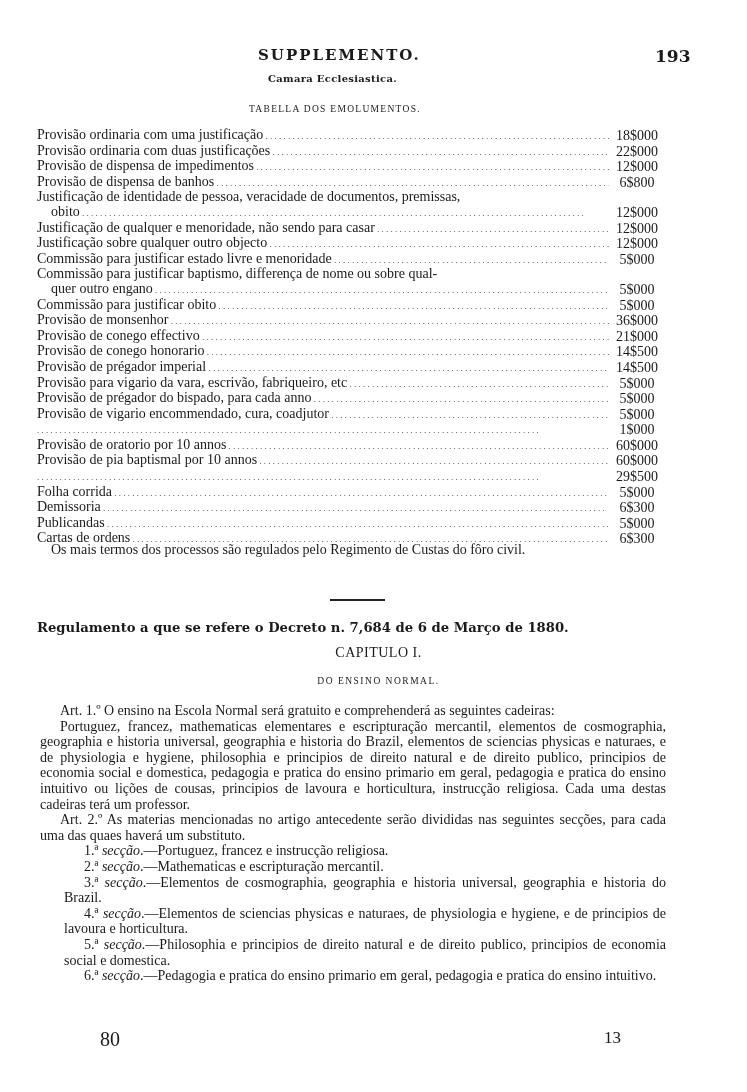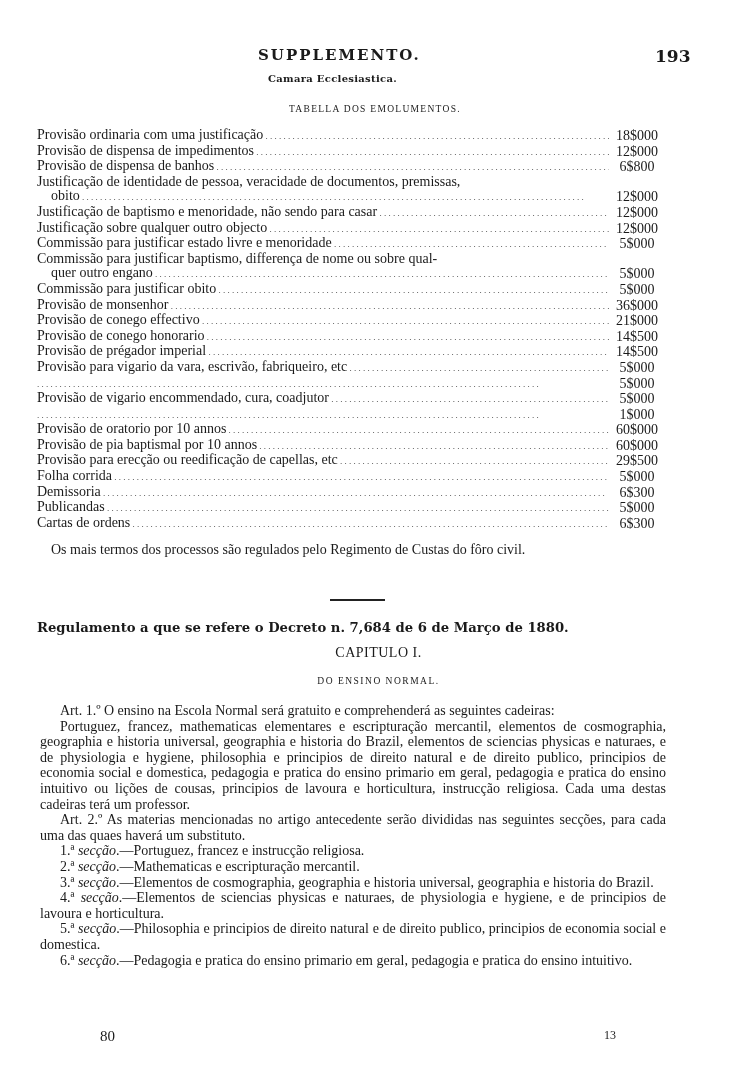--- a/index.html
+++ b/index.html
@@ -23,21 +23,21 @@
     font-family: "DejaVu Serif", serif; font-weight: bold; font-size: 17px;
   }
   .section-title {
     position: absolute; top: 73px; left: 260px;
     font-family: "DejaVu Serif", serif; font-weight: bold; font-size: 10px;
     letter-spacing: 0.3px;
     margin-left: 8px;
   }
   .table-caption {
     position: absolute; top: 104px; left: 249px;
-    font-size: 9.5px; letter-spacing: 1.3px; margin-left: 40px;
+    font-size: 9.5px; letter-spacing: 1.3px;
   }
 
   .fee-table {
     position: absolute; left: 37px; top: 128px; width: 628px;
     font-size: 14px; line-height: 14.6px;
   }
   .fee-row { position: relative; display: flex; align-items: flex-end; }
   .fee-label { flex: 1 1 auto; overflow: hidden; white-space: nowrap; font-family: Liberation Serif, serif; }
   .fee-label .cont { padding-left: 14px; white-space: nowrap; }
   .fee-value {
@@ -71,63 +71,67 @@
   }
   .chapter-sub {
     position: absolute; left: 0; width: 747px; top: 676px; text-align: center;
     font-size: 9.5px; letter-spacing: 1.5px; padding-left: 5px;
   }
   .body-text {
     position: absolute; left: 40px; top: 703px; width: 626px;
     font-size: 14px; line-height: 15.6px; text-align: justify;
   }
   .body-text p { margin: 0; text-indent: 20px; }
-  .body-text p.sec { text-indent: 20px; }
+  .body-text p.sec { text-indent: 20px; margin-left: 24px; }
   .body-text em { font-style: italic; }
   .footer-left {
-    position: absolute; left: 100px; top: 1028px; font-size: 15px;
+    position: absolute; left: 100px; top: 1028px; font-size: 20px;
   }
   .footer-right {
-    position: absolute; left: 604px; top: 1028px; font-size: 12px; text-align: center;
+    position: absolute; left: 604px; top: 1028px; font-size: 17px; text-align: center;
   }
 </style>
 </head>
 <body>
 
 <div class="page">
 
   <div class="running-head">
     <span class="running-title">SUPPLEMENTO.</span>
     <span class="folio">193</span>
   </div>
   <div class="section-title">Camara Ecclesiastica.</div>
   <div class="table-caption">TABELLA DOS EMOLUMENTOS.</div>
 
   <div class="fee-table" id="fee-table">
       <div class="fee-row">
         <span class="fee-label"><span>Provisão ordinaria com uma justificação</span><span class="dotfill" style="display: inline;"></span></span>
         <span class="fee-value">18$000</span>
       </div>
       <div class="fee-row">
+        <span class="fee-label"><span>Provisão ordinaria com duas justificações</span><span class="dotfill" style="display: inline;"></span></span>
+        <span class="fee-value">22$000</span>
+      </div>
+      <div class="fee-row">
         <span class="fee-label"><span>Provisão de dispensa de impedimentos</span><span class="dotfill" style="display: inline;"></span></span>
         <span class="fee-value">12$000</span>
       </div>
       <div class="fee-row">
         <span class="fee-label"><span>Provisão de dispensa de banhos</span><span class="dotfill" style="display: inline;"></span></span>
         <span class="fee-value">6$800</span>
       </div>
       <div class="fee-row">
         <span class="fee-label">Justificação de identidade de pessoa, veracidade de documentos, premissas,</span>
       </div>
       <div class="fee-row">
         <span class="fee-label"><span class="cont">obito</span><span class="dotfill" style="display: inline;"></span></span>
         <span class="fee-value">12$000</span>
       </div>
       <div class="fee-row">
-        <span class="fee-label"><span>Justificação de baptismo e menoridade, não sendo para casar</span><span class="dotfill" style="display: inline;"></span></span>
+        <span class="fee-label"><span>Justificação de qualquer e menoridade, não sendo para casar</span><span class="dotfill" style="display: inline;"></span></span>
         <span class="fee-value">12$000</span>
       </div>
       <div class="fee-row">
         <span class="fee-label"><span>Justificação sobre qualquer outro objecto</span><span class="dotfill" style="display: inline;"></span></span>
         <span class="fee-value">12$000</span>
       </div>
       <div class="fee-row">
         <span class="fee-label"><span>Commissão para justificar estado livre e menoridade</span><span class="dotfill" style="display: inline;"></span></span>
         <span class="fee-value">5$000</span>
       </div>
@@ -156,41 +160,41 @@
       </div>
       <div class="fee-row">
         <span class="fee-label"><span>Provisão de prégador imperial</span><span class="dotfill" style="display: inline;"></span></span>
         <span class="fee-value">14$500</span>
       </div>
       <div class="fee-row">
         <span class="fee-label"><span>Provisão para vigario da vara, escrivão, fabriqueiro, etc</span><span class="dotfill" style="display: inline;"></span></span>
         <span class="fee-value">5$000</span>
       </div>
       <div class="fee-row">
-        <span class="fee-label"><span class="dotfill" style="display: inline;"></span></span>
+        <span class="fee-label"><span>Provisão de prégador do bispado, para cada anno</span><span class="dotfill" style="display: inline;"></span></span>
         <span class="fee-value">5$000</span>
       </div>
       <div class="fee-row">
         <span class="fee-label"><span>Provisão de vigario encommendado, cura, coadjutor</span><span class="dotfill" style="display: inline;"></span></span>
         <span class="fee-value">5$000</span>
       </div>
       <div class="fee-row">
         <span class="fee-label"><span class="dotfill" style="display: inline;"></span></span>
         <span class="fee-value">1$000</span>
       </div>
       <div class="fee-row">
         <span class="fee-label"><span>Provisão de oratorio por 10 annos</span><span class="dotfill" style="display: inline;"></span></span>
         <span class="fee-value">60$000</span>
       </div>
       <div class="fee-row">
         <span class="fee-label"><span>Provisão de pia baptismal por 10 annos</span><span class="dotfill" style="display: inline;"></span></span>
         <span class="fee-value">60$000</span>
       </div>
       <div class="fee-row">
-        <span class="fee-label"><span>Provisão para erecção ou reedificação de capellas, etc</span><span class="dotfill" style="display: inline;"></span></span>
+        <span class="fee-label"><span class="dotfill" style="display: inline;"></span></span>
         <span class="fee-value">29$500</span>
       </div>
       <div class="fee-row">
         <span class="fee-label"><span>Folha corrida</span><span class="dotfill" style="display: inline;"></span></span>
         <span class="fee-value">5$000</span>
       </div>
       <div class="fee-row">
         <span class="fee-label"><span>Demissoria</span><span class="dotfill" style="display: inline;"></span></span>
         <span class="fee-value">6$300</span>
       </div>

